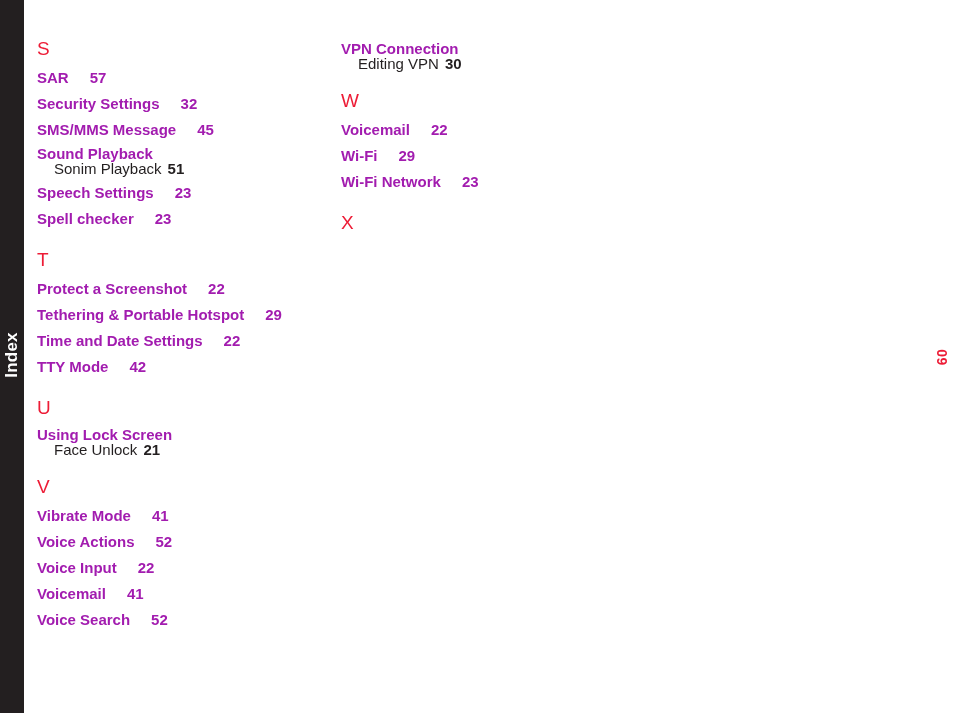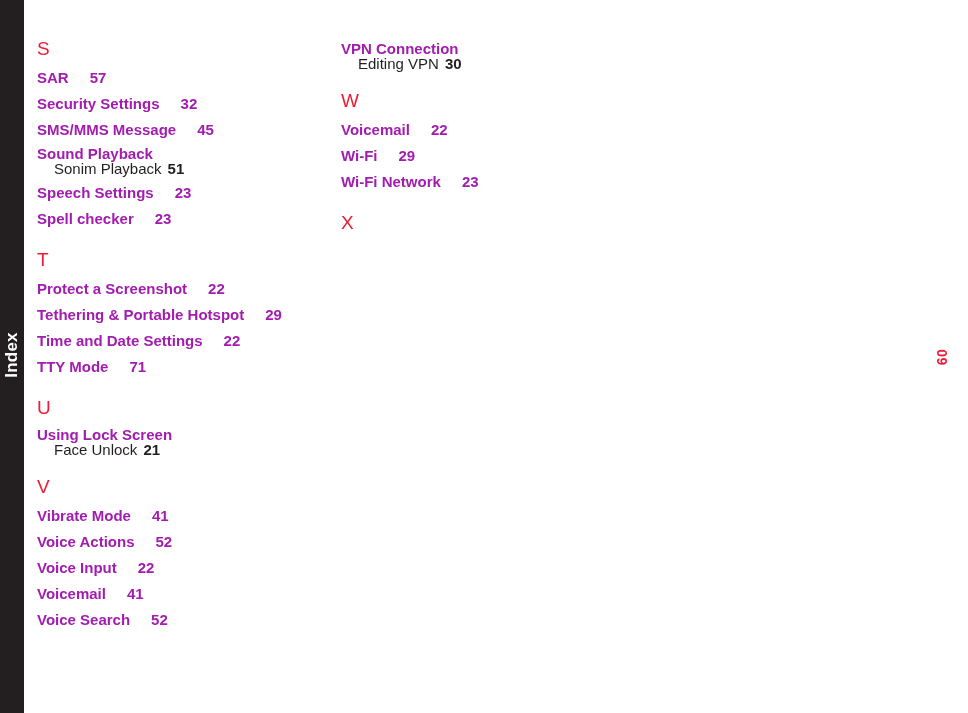--- a/index.html
+++ b/index.html
@@ -173,21 +173,21 @@
         <div class="index-entry">
           <div class="entry-main"><span>Protect a Screenshot</span><span class="entry-page">22</span></div>
         </div>
         <div class="index-entry">
           <div class="entry-main"><span>Tethering &amp; Portable Hotspot</span><span class="entry-page">29</span></div>
         </div>
         <div class="index-entry">
           <div class="entry-main"><span>Time and Date Settings</span><span class="entry-page">22</span></div>
         </div>
         <div class="index-entry">
-          <div class="entry-main"><span>TTY Mode</span><span class="entry-page">71</span></div>
+          <div class="entry-main"><span>TTY Mode</span><span class="entry-page">42</span></div>
         </div>
       </div>
       <div class="section-block">
         <div class="letter-heading">U</div>
         <div class="index-entry">
           <div class="entry-main has-sub"><span>Using Lock Screen</span></div>
           <div class="entry-sub"><span>Face Unlock</span><span class="entry-page">21</span></div>
         </div>
       </div>
       <div class="section-block">

